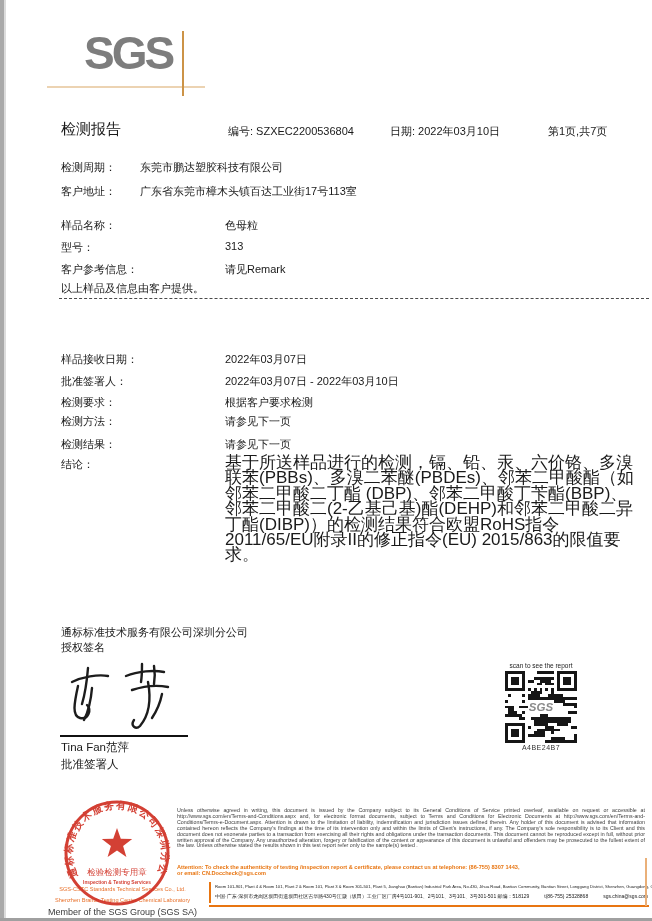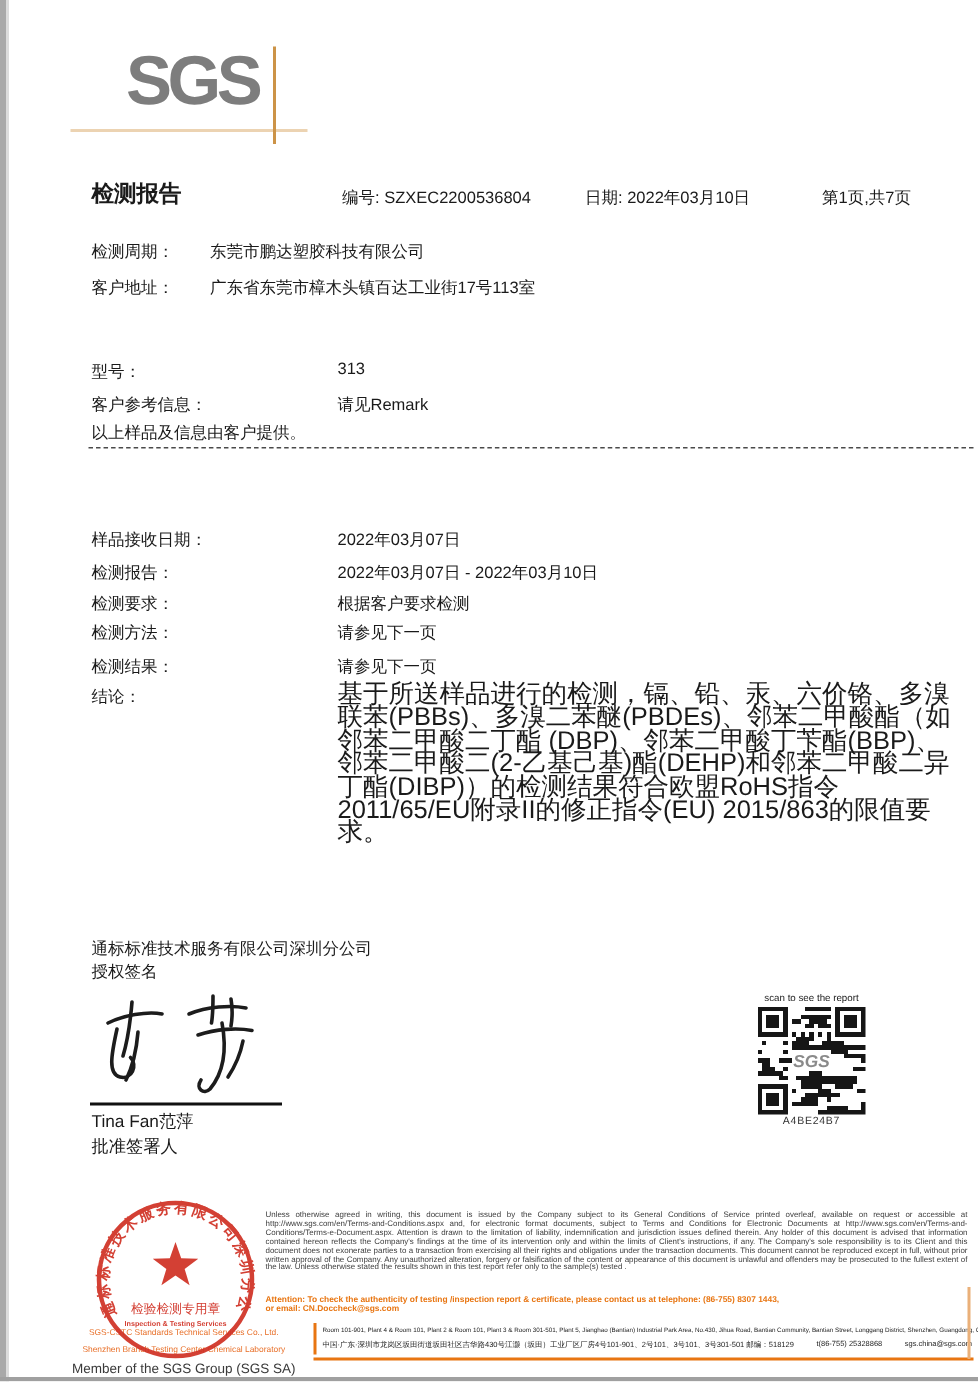--- a/index.html
+++ b/index.html
@@ -8,21 +8,21 @@
   .edge-left{position:absolute;left:0;top:0;width:4px;height:921px;background:#a9a9a9;border-right:2px solid #dcdcdc;}
   .edge-bottom{position:absolute;left:0;top:918px;width:652px;height:3px;background:#a0a0a0;}
 
   
   .logo-text{position:absolute;left:84px;top:30px;font-size:46px;font-weight:bold;color:#7d7d7d;
              letter-spacing:-3px;line-height:1;}
   .logo-hline{position:absolute;left:47px;top:86px;width:158px;height:2px;background:#ecd3b2;}
   .logo-vline{position:absolute;left:182px;top:31px;width:2px;height:65px;background:#cc9347;}
 
   
-  .title{position:absolute;left:61px;top:120px;font-size:15px;font-weight:bold;}
+  .title{position:absolute;left:61px;top:120px;font-size:15px;font-weight:normal;}
   .hdr-no{position:absolute;left:228px;top:124px;font-size:11px;}
   .hdr-date{position:absolute;left:390px;top:124px;font-size:11px;}
   .hdr-page{position:absolute;left:524px;top:124px;font-size:11px;margin-left:24px;}
 
   .row{position:absolute;left:0;width:652px;height:16px;font-size:11px;}
   .lbl{position:absolute;left:61px;white-space:nowrap;}
   .val{position:absolute;left:140px;white-space:nowrap;}
   .val2{left:225px;}
   .note{position:absolute;left:61px;font-size:11px;}
 
@@ -82,38 +82,42 @@
 
   <div class="row" style="top:160px">
     <span class="lbl">检测周期：</span>
     <span class="val">东莞市鹏达塑胶科技有限公司</span>
   </div>
   <div class="row" style="top:184px">
     <span class="lbl">客户地址：</span>
     <span class="val">广东省东莞市樟木头镇百达工业街17号113室</span>
   </div>
 
+  <div class="row" style="top:218px">
+    <span class="lbl">样品名称：</span>
+    <span class="val val2">色母粒</span>
+  </div>
   <div class="row" style="top:240px">
     <span class="lbl">型号：</span>
     <span class="val val2">313</span>
   </div>
   <div class="row" style="top:262px">
     <span class="lbl">客户参考信息：</span>
     <span class="val val2">请见Remark</span>
   </div>
   <div class="note" style="top:281px">以上样品及信息由客户提供。</div>
 
   <div class="dashline"></div>
 
   <div class="row" style="top:352px">
     <span class="lbl">样品接收日期：</span>
     <span class="val val2">2022年03月07日</span>
   </div>
   <div class="row" style="top:374px">
-    <span class="lbl">检测报告：</span>
+    <span class="lbl">批准签署人：</span>
     <span class="val val2">2022年03月07日 - 2022年03月10日</span>
   </div>
   <div class="row" style="top:395px">
     <span class="lbl">检测要求：</span>
     <span class="val val2">根据客户要求检测</span>
   </div>
   <div class="row" style="top:414px">
     <span class="lbl">检测方法：</span>
     <span class="val val2">请参见下一页</span>
   </div>

